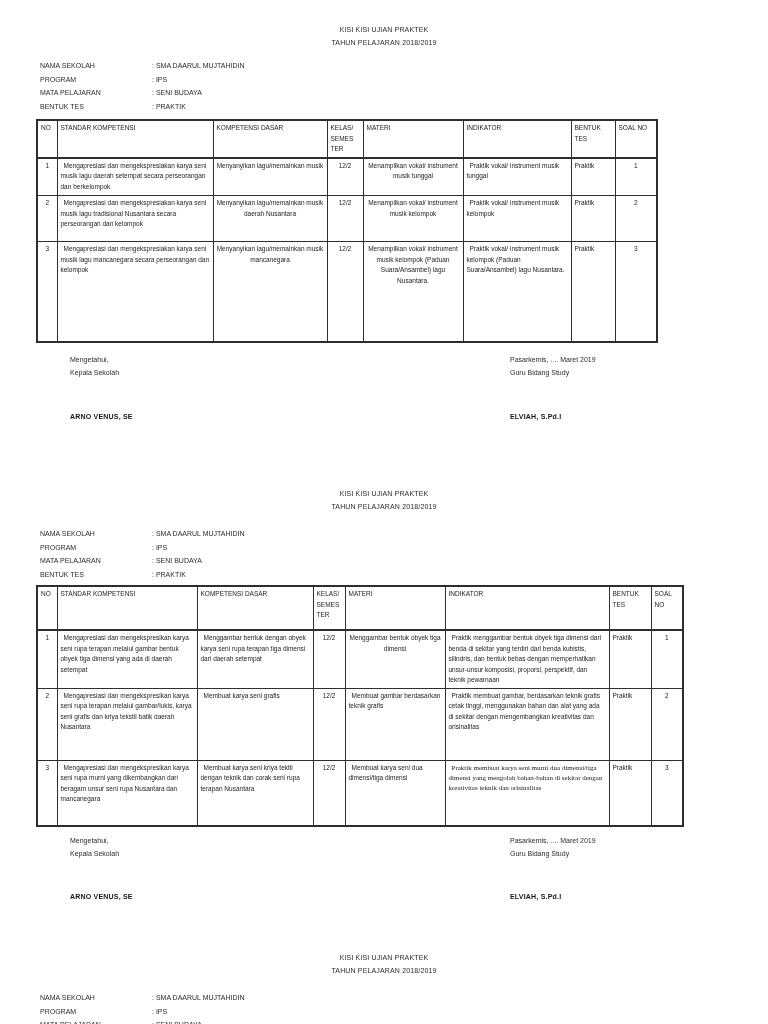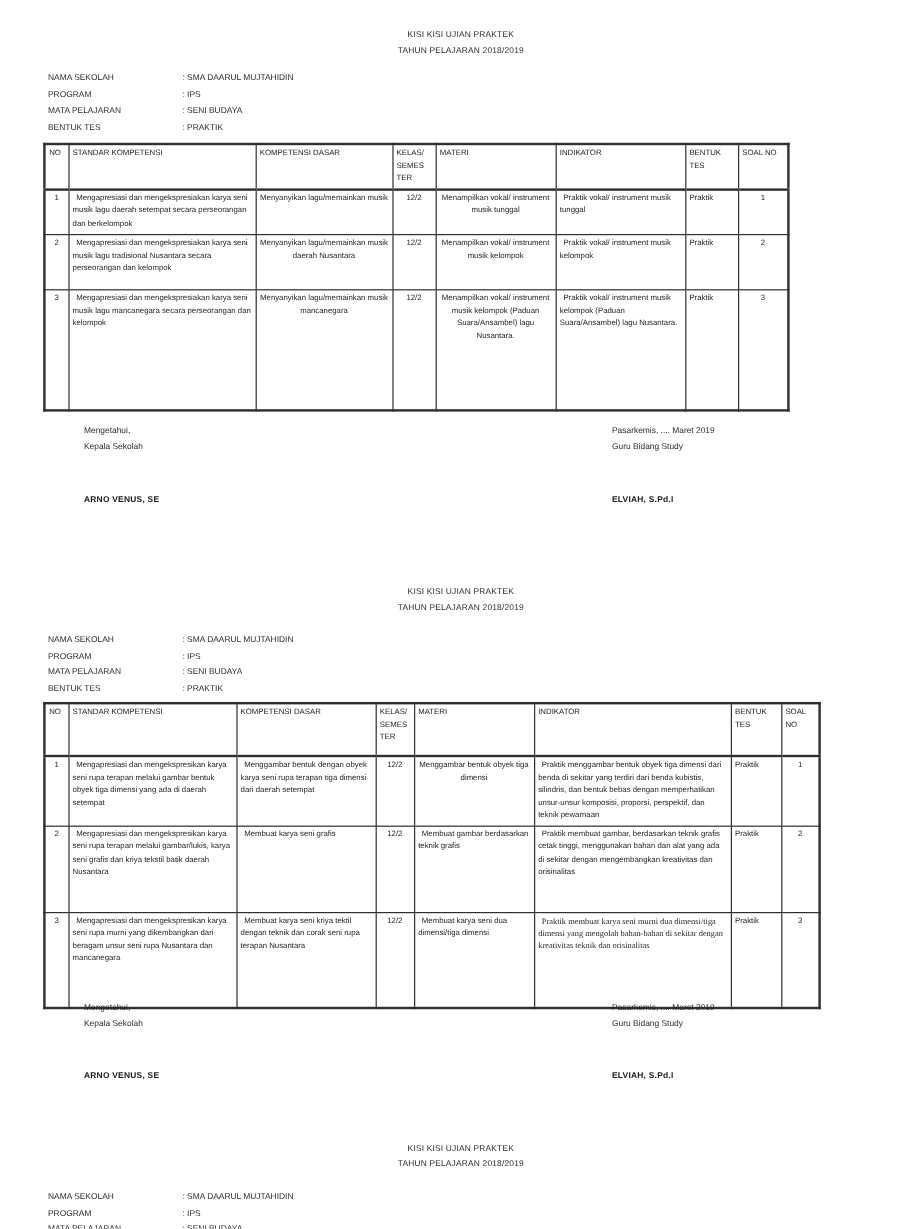--- a/index.html
+++ b/index.html
@@ -183,21 +183,21 @@
     <tr style="height:72px">
       <td class="ctr" data-bind="table2.rows.1.no">2</td>
       <td class="standar" data-bind="table2.rows.1.standar">Mengapresiasi dan mengekspresikan karya seni rupa terapan melalui gambar/lukis, karya seni grafis dan kriya tekstil batik daerah Nusantara</td>
       <td class="standar" data-bind="table2.rows.1.dasar">Membuat karya seni grafis</td>
       <td class="ctr" data-bind="table2.rows.1.kelas">12/2</td>
       <td class="standar" data-bind="table2.rows.1.materi">Membuat gambar berdasarkan teknik grafis</td>
       <td class="indik" data-bind="table2.rows.1.indikator">Praktik membuat gambar, berdasarkan teknik grafis cetak tinggi, menggunakan bahan dan alat yang ada di sekitar dengan mengembangkan kreativitas dan orisinalitas</td>
       <td data-bind="table2.rows.1.bentuk">Praktik</td>
       <td class="ctr" data-bind="table2.rows.1.soal">2</td>
     </tr>
-    <tr style="height:80px">
+    <tr style="height:66px">
       <td class="ctr" data-bind="table2.rows.2.no">3</td>
       <td class="standar" data-bind="table2.rows.2.standar">Mengapresiasi dan mengekspresikan karya seni rupa murni yang dikembangkan dari beragam unsur seni rupa Nusantara dan mancanegara</td>
       <td class="standar" data-bind="table2.rows.2.dasar">Membuat karya seni kriya tektil dengan teknik dan corak seni rupa terapan Nusantara</td>
       <td class="ctr" data-bind="table2.rows.2.kelas">12/2</td>
       <td class="standar" data-bind="table2.rows.2.materi">Membuat karya seni dua dimensi/tiga dimensi</td>
       <td data-bind="table2.rows.2.indikator">Praktik membuat karya seni murni dua dimensi/tiga dimensi yang mengolah bahan-bahan di sekitar dengan kreativitas teknik dan orisinalitas</td>
       <td data-bind="table2.rows.2.bentuk">Praktik</td>
       <td class="ctr" data-bind="table2.rows.2.soal">3</td>
     </tr>
   </tbody>

